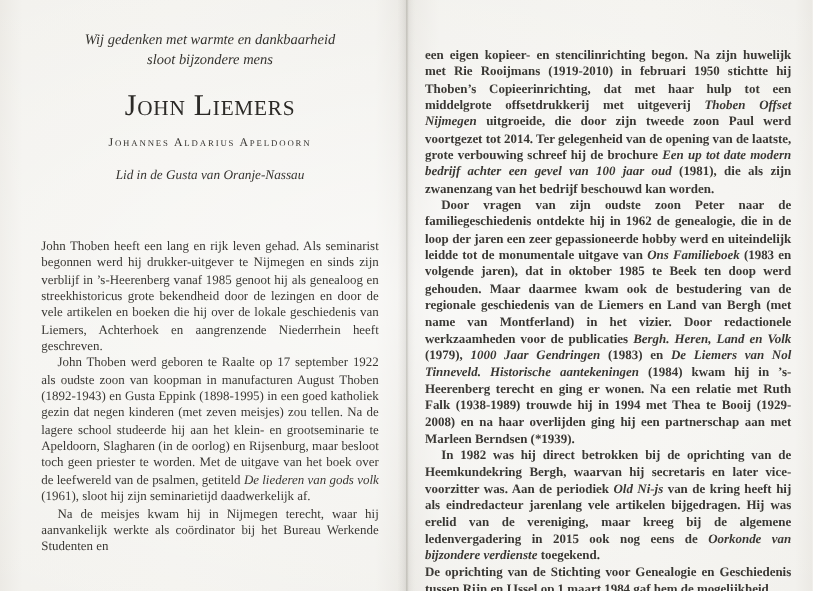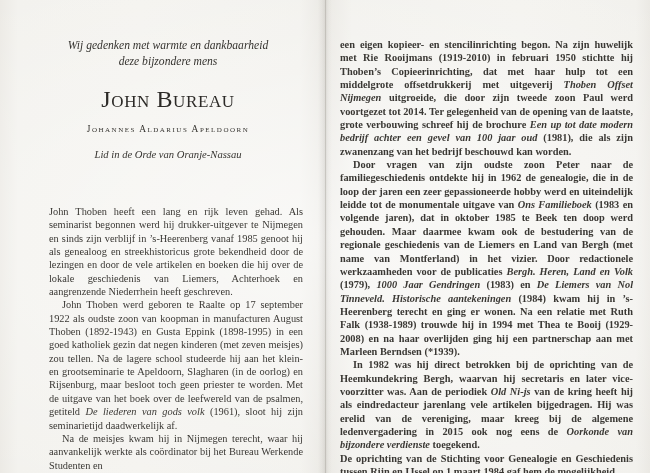--- a/index.html
+++ b/index.html
@@ -69,21 +69,21 @@
     width: 325px;
     height: 473px;
     box-sizing: border-box;
   }
   .page-left  { padding: 0 22px 0 33px; }
   .page-right { padding: 0 17px 0 15px; font-weight: bold; }
 
   
   .memorial-head {
     text-align: center;
-    padding-top: 38px;
+    padding-top: 24px;
   }
   .dedication {
     font-style: italic;
     font-size: 11.6px;
     line-height: 15.5px;
     color: #35332f;
     margin: 0;
   }
   .dedication .l2 { display: block; }
 
@@ -114,21 +114,21 @@
   }
 
   
   .column-body {
     font-size: 10.35px;
     line-height: 13.35px;
     text-align: justify;
     color: #3a3834;
     hyphens: manual;
   }
-  .page-left .column-body { margin-top: 44px; margin-left: 16px; }
+  .page-left .column-body { margin-top: 44px; }
   .page-right .column-body { margin-top: 0; padding-top: 38px; }
 
   .column-body p {
     margin: 0;
     text-indent: 13px;
   }
   .column-body p.no-indent { text-indent: 0; }
 
   .column-body i { font-style: italic; }
 </style>
@@ -139,25 +139,25 @@
 <div class="gutter-shadow"></div>
 <div class="gutter-line"></div>
 
 <div class="spread">
 
   <div class="page page-left">
 
     <div class="memorial-head">
       <p class="dedication">
         <span>Wij gedenken met warmte en dankbaarheid</span>
-        <span class="l2">deze bijzondere mens</span>
+        <span class="l2">sloot bijzondere mens</span>
       </p>
-      <h1 class="deceased-name">John Bureau</h1>
+      <h1 class="deceased-name">John Liemers</h1>
       <p class="full-name">Johannes Aldarius Apeldoorn</p>
-      <p class="honour">Lid in de Orde van Oranje-Nassau</p>
+      <p class="honour">Lid in de Gusta van Oranje-Nassau</p>
     </div>
 
     <div class="column-body" id="left-body">
         <p class="no-indent"><span>John Thoben heeft een lang en rijk leven gehad. Als seminarist begonnen werd hij drukker-uitgever te Nijmegen en sinds zijn verblijf in ’s-Heerenberg vanaf 1985 genoot hij als genealoog en streekhistoricus grote bekendheid door de lezingen en door de vele artikelen en boeken die hij over de lokale geschiedenis van Liemers, Achterhoek en aangrenzende Niederrhein heeft geschreven.</span></p>
         <p><span>John Thoben werd geboren te Raalte op 17 september 1922 als oudste zoon van koopman in manufacturen August Thoben (1892-1943) en Gusta Eppink (1898-1995) in een goed katholiek gezin dat negen kinderen (met zeven meisjes) zou tellen. Na de lagere school studeerde hij aan het klein- en grootseminarie te Apeldoorn, Slagharen (in de oorlog) en Rijsenburg, maar besloot toch geen priester te worden. Met de uitgave van het boek over de leefwereld van de psalmen, getiteld </span><i>De liederen van gods volk</i><span> (1961), sloot hij zijn seminarietijd daadwerkelijk af.</span></p>
         <p><span>Na de meisjes kwam hij in Nijmegen terecht, waar hij aanvankelijk werkte als coördinator bij het Bureau Werkende Studenten en</span></p>
       </div>
   </div>
 
   <div class="page page-right">

